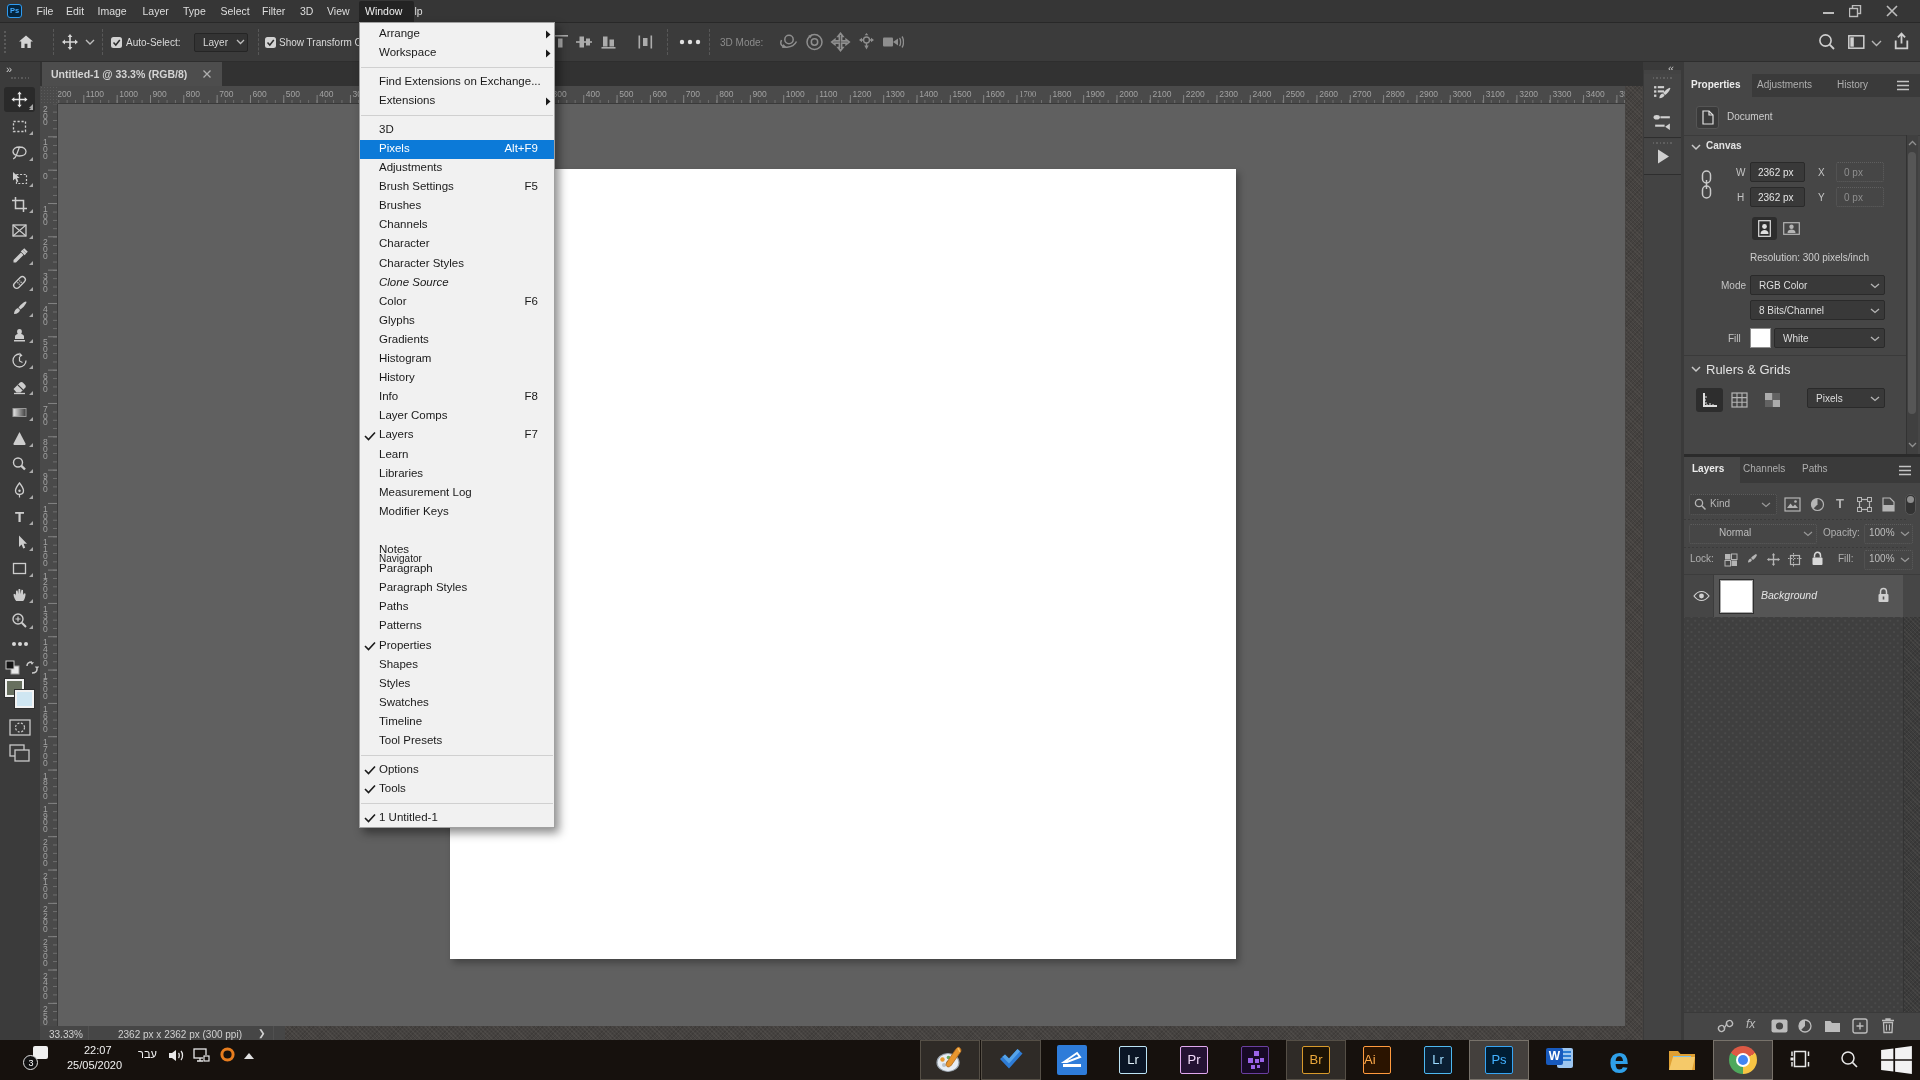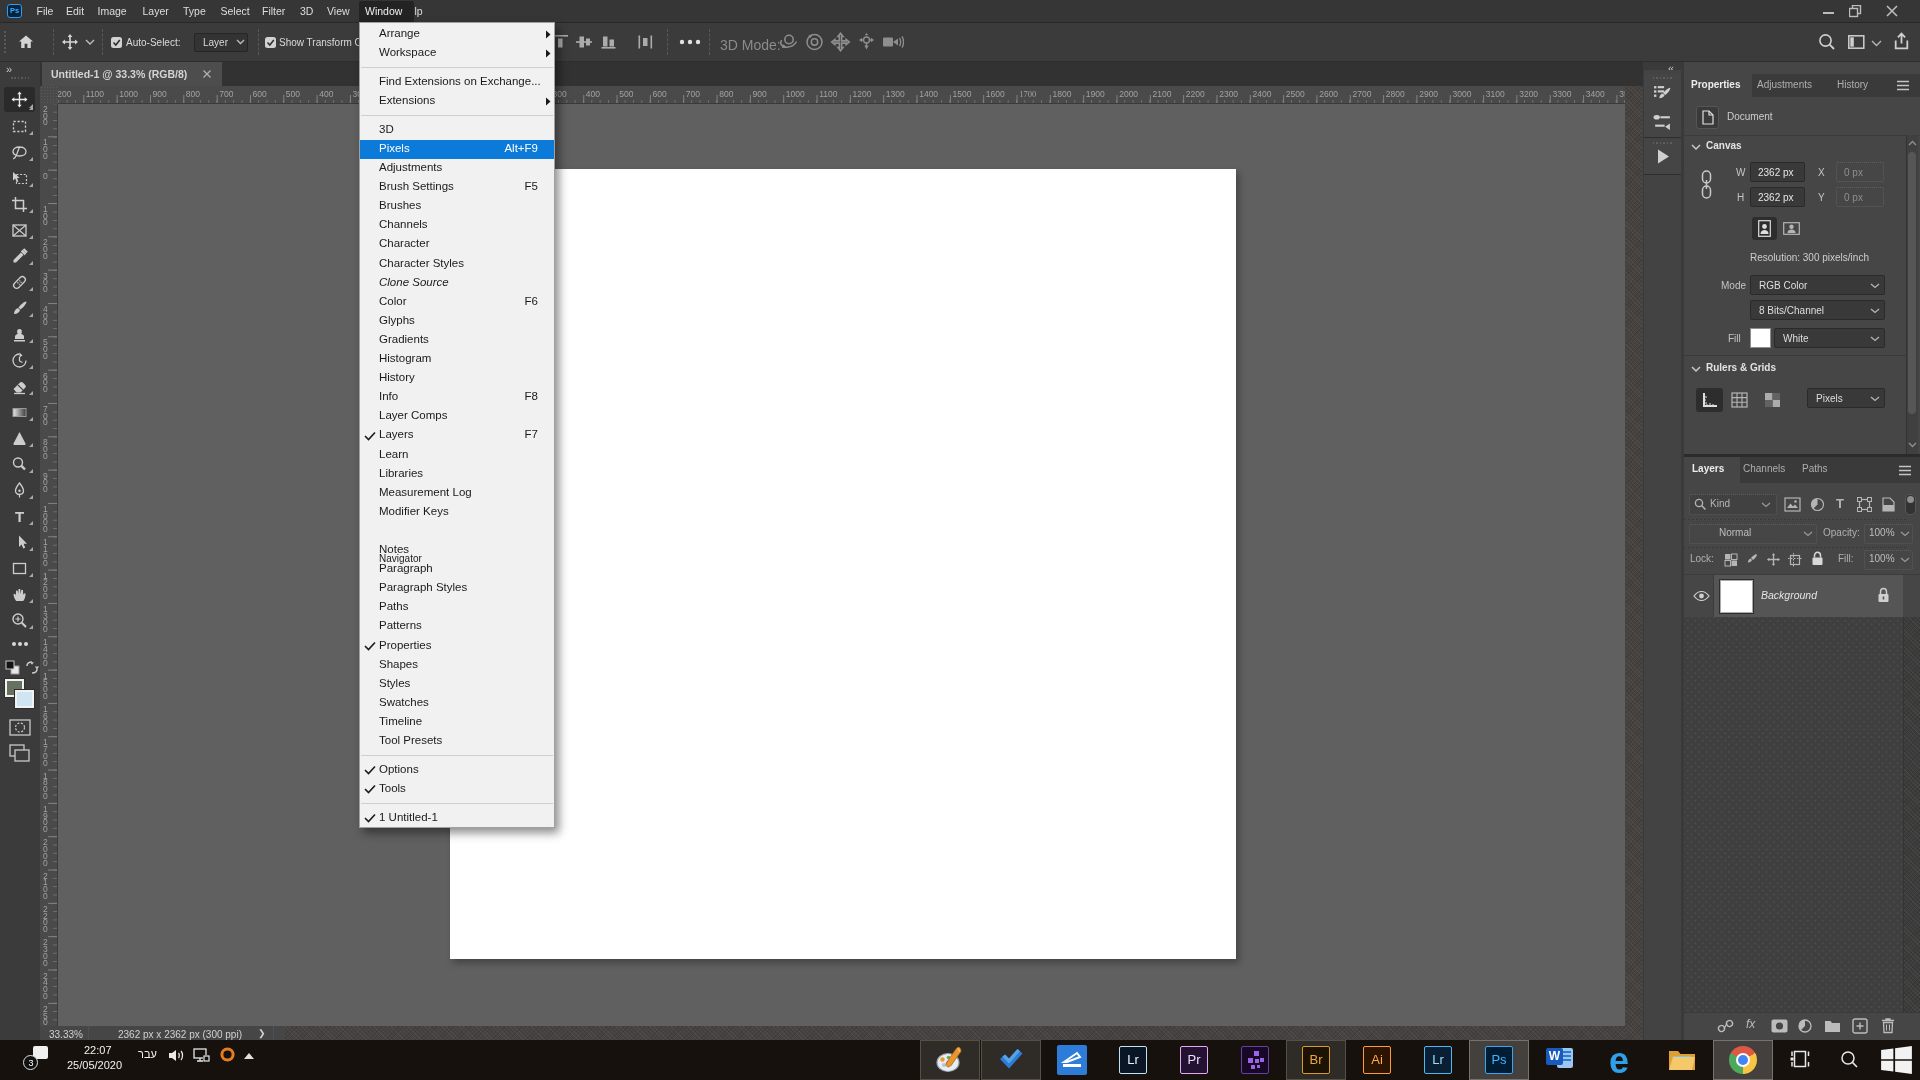--- a/index.html
+++ b/index.html
@@ -74,21 +74,21 @@
     <rect x="13.5" y="1.5" width="1.6" height="13" fill="#ababab"></rect>
     <rect x="6" y="4" width="4.5" height="8" fill="#ababab"></rect>
   </svg>
 <div style="position:absolute;left:667px;top:29px;width:0;height:26px;border-left:1px dashed #585858;"></div>
 <svg style="position:absolute;left:678px;top:38px" width="24" height="8">
     <circle cx="4" cy="4" r="2.2" fill="#e2e2e2"></circle>
     <circle cx="12" cy="4" r="2.2" fill="#e2e2e2"></circle>
     <circle cx="20" cy="4" r="2.2" fill="#e2e2e2"></circle>
   </svg>
 <div style="position:absolute;left:709px;top:29px;width:0;height:26px;border-left:1px dashed #585858;"></div>
-<div class="t" style="left:720px;top:37px;font-size:14px;color:#8c8c8c;text-align:right;">3D Mode:</div>
+<div class="t" style="left:720px;top:37px;font-size:10px;color:#8c8c8c;text-align:right;">3D Mode:</div>
 <svg style="position:absolute;left:778px;top:32px" width="21" height="20" viewBox="0 0 21 20">
     <circle cx="11" cy="7.5" r="4.2" fill="none" stroke="#8e8e8e" stroke-width="1.5"></circle>
     <path d="M3.5 8 C1.5 12 4 15.5 9 15.2 C13 15 17 12.5 18.5 9.5" fill="none" stroke="#8e8e8e" stroke-width="1.5"></path>
     <path d="M4 16 L8.6 15.4 L5.4 11.9 Z" fill="#8e8e8e"></path>
   </svg>
 <svg style="position:absolute;left:804px;top:32px" width="21" height="20" viewBox="0 0 21 20">
     <circle cx="10.5" cy="10" r="7.5" fill="none" stroke="#8e8e8e" stroke-width="1.5"></circle>
     <circle cx="10.5" cy="10" r="3.2" fill="none" stroke="#8e8e8e" stroke-width="1.5"></circle>
     <path d="M4.5 3.5 L8.5 3 L6 6.5 Z" fill="#8e8e8e"></path>
   </svg>
@@ -493,21 +493,21 @@
 <div style="position:absolute;left:1750px;top:328px;width:21px;height:20px;background:#fff;border:1px solid #8e8e8e;"></div>
 <div style="position:absolute;left:1774px;top:328px;width:111px;height:20px;background:#393939;border:1px solid #2a2a2a;border-radius:2px;"></div>
 <div class="t" style="left:1783px;top:333px;font-size:10px;color:#dedede;">White</div>
 <svg style="position:absolute;left:1870px;top:336px" width="10" height="6">
     <path d="M1 1 L5 4.5 L9 1" fill="none" stroke="#b5b5b5" stroke-width="1.3"></path>
   </svg>
 <div style="position:absolute;left:1684px;top:355px;width:222px;height:1px;background:#3a3a3a;"></div>
 <svg style="position:absolute;left:1691px;top:366px" width="10" height="7">
     <path d="M1 1 L5 5 L9 1" fill="none" stroke="#c9c9c9" stroke-width="1.5"></path>
   </svg>
-<div class="t" style="left:1706px;top:362px;font-size:10px;font-weight:bold;color:#e2e2e2;">Rulers &amp; Grids</div>
+<div class="t" style="left:1706px;top:362px;font-size:13px;font-weight:normal;color:#e2e2e2;">Rulers &amp; Grids</div>
 <div style="position:absolute;left:1696px;top:388px;width:27px;height:24px;background:#2d2d2d;border-radius:3px;"></div>
 <svg style="position:absolute;left:1702px;top:392px" width="16" height="16">
     <path d="M2 1 V14 H15" fill="none" stroke="#dedede" stroke-width="2"></path>
     <path d="M5 12 V14 M8 11 V14 M11 12 V14 M2 5 H5 M2 8 H4 M2 11 H5" stroke="#dedede" stroke-width="1"></path>
   </svg>
 <svg style="position:absolute;left:1731px;top:392px" width="17" height="16">
     <rect x="1" y="1" width="15" height="14" fill="none" stroke="#b5b5b5" stroke-width="1.2"></rect>
     <path d="M6 1 V15 M11 1 V15 M1 5.6 H16 M1 10.2 H16" stroke="#b5b5b5" stroke-width="1.1"></path>
   </svg>
 <svg style="position:absolute;left:1764px;top:392px" width="17" height="16">
@@ -710,21 +710,21 @@
     <g fill="#9a63e8">
       <rect x="13" y="5" width="5" height="5"></rect>
       <rect x="7" y="12" width="5" height="5"></rect>
       <rect x="14" y="13" width="4" height="4"></rect>
       <rect x="19" y="12" width="4" height="4"></rect>
       <rect x="10" y="19" width="4" height="4"></rect>
       <rect x="16" y="19" width="3" height="3"></rect>
     </g>
   </svg>
 <div style="position:absolute;left:1302px;top:1046px;width:28px;height:28px;background:#1c1305;border:1.5px solid #d89a2b;border-radius:2px;color:#eaa83c;font-size:13px;text-align:center;line-height:25px;">Br</div>
-<div style="position:absolute;left:1363px;top:1046px;width:28px;height:28px;background:#2b1400;border:1.5px solid #ff9a3e;border-radius:2px;color:#ffab4a;font-size:13px;text-align:center;line-height:25px;">Ai</div>
+<div style="position:absolute;left:1363px;top:1046px;width:28px;height:28px;background:#2b1400;border:1.5px solid #ff9a3e;border-radius:2px;color:#ffab4a;font-size:13px;text-align:left;line-height:25px;">Ai</div>
 <div style="position:absolute;left:1424px;top:1046px;width:28px;height:28px;background:#0a1f33;border:1.5px solid #4db8f0;border-radius:2px;color:#9cdbff;font-size:13px;text-align:center;line-height:25px;">Lr</div>
 <div style="position:absolute;left:1485px;top:1046px;width:28px;height:28px;background:#001d33;border:1.5px solid #35a5f5;border-radius:2px;color:#43b1ff;font-size:13px;text-align:center;line-height:25px;">Ps</div>
 <div style="position:absolute;left:1557px;top:1048px;width:16px;height:20px;background:#9dc6f0;border-radius:2px;"></div>
 <div style="position:absolute;left:1561px;top:1051px;width:10px;height:2px;background:#2b7cd3;"></div>
 <div style="position:absolute;left:1561px;top:1055px;width:10px;height:2px;background:#2b7cd3;"></div>
 <div style="position:absolute;left:1561px;top:1059px;width:10px;height:2px;background:#2b7cd3;"></div>
 <div style="position:absolute;left:1546px;top:1048px;width:17px;height:17px;background:#185abd;border-radius:2px;color:#fff;font-size:12px;font-weight:bold;text-align:center;line-height:17px;">W</div>
 <div class="t" style="left:1609px;top:1040px;font-size:36px;font-weight:bold;color:#2fa0e8;">e</div>
 <svg style="position:absolute;left:1668px;top:1047px" width="28" height="26">
     <path d="M1 4 H10 L12.5 7 H27 V23 H1 Z" fill="#dfa033"></path>

